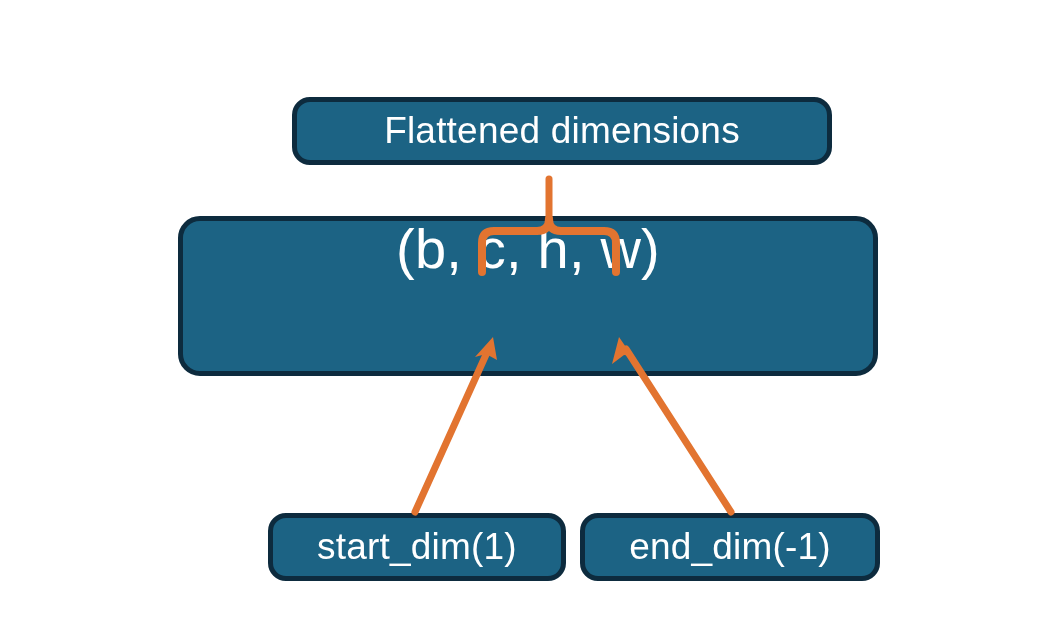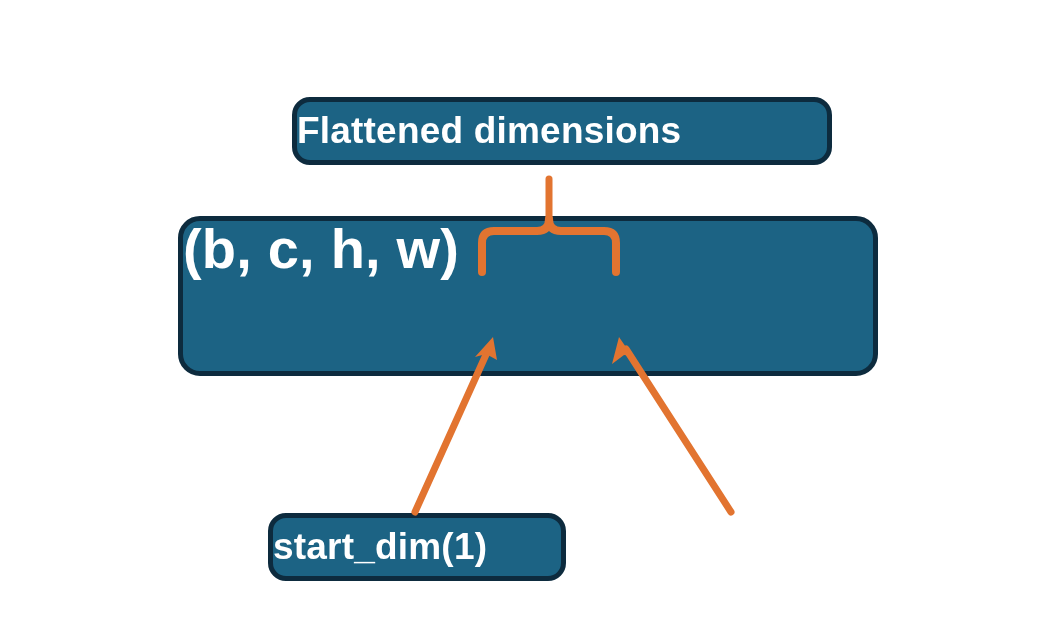--- a/index.html
+++ b/index.html
@@ -18,24 +18,24 @@
     overflow: hidden;
   }
   .node-box {
     position: absolute;
     box-sizing: border-box;
     background: #1c6384;
     border: 5px solid #0d2b3e;
     border-radius: 18px;
     display: flex;
     align-items: center;
-    justify-content: flex-start;
+    justify-content: center;
     color: #ffffff;
     font-family: "Liberation Sans", sans-serif;
-    font-weight: 700;
+    font-weight: 400;
     letter-spacing: 0.2px;
     white-space: nowrap;
   }
 
   
   #box-flattened {
     left: 292px;
     top: 97px;
     width: 540px;
     height: 68px;
@@ -93,20 +93,23 @@
   </div>
 
   <div class="node-box" id="box-tuple">
     <span class="tuple-text">(b, c, h, w)</span>
   </div>
 
   <div class="node-box" id="box-start-dim">
     <span class="node-label">start_dim(1)</span>
   </div>
 
+  <div class="node-box" id="box-end-dim">
+    <span class="node-label">end_dim(-1)</span>
+  </div>
 
   <svg id="overlay-svg" viewBox="0 0 1038 632">
 
     <g>
       <path d="M 482,272
                L 482,243
                Q 482,231 494,231
                L 537,231
                Q 549,231 549,219
                Q 549,231 561,231

